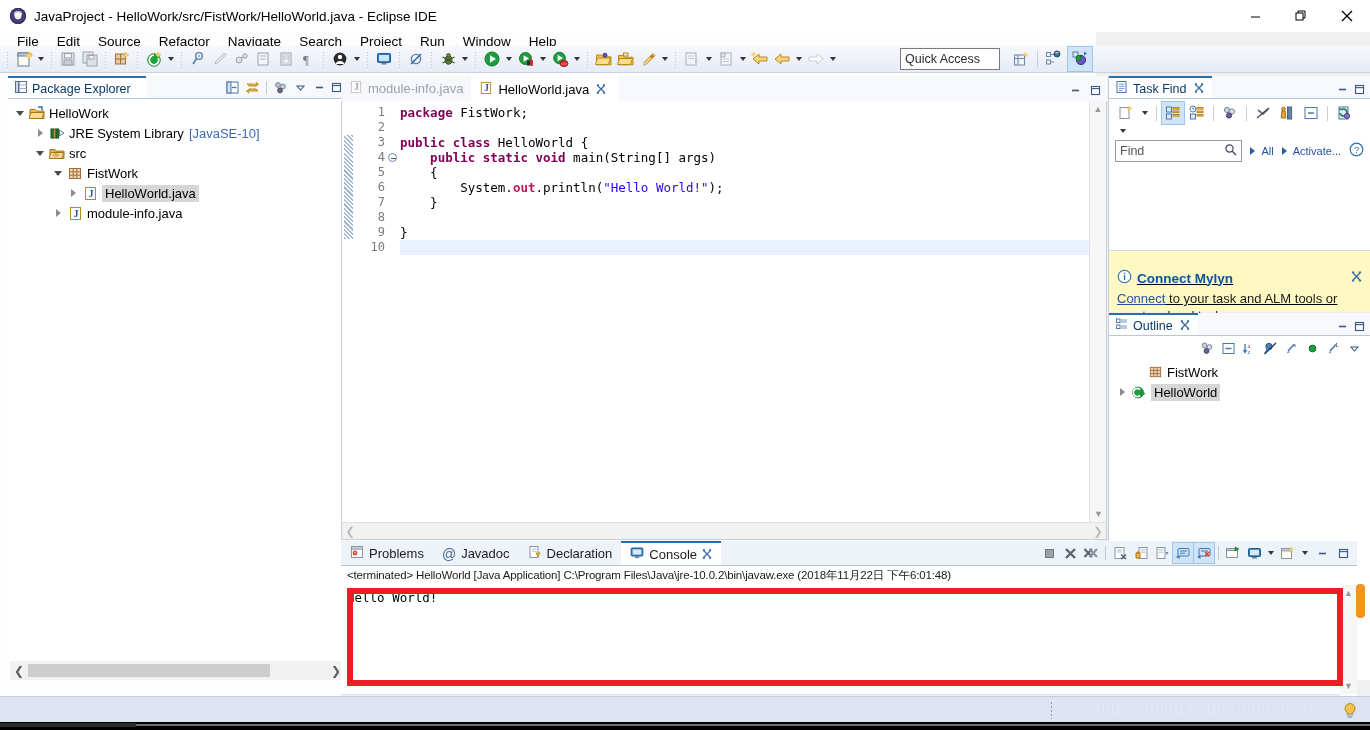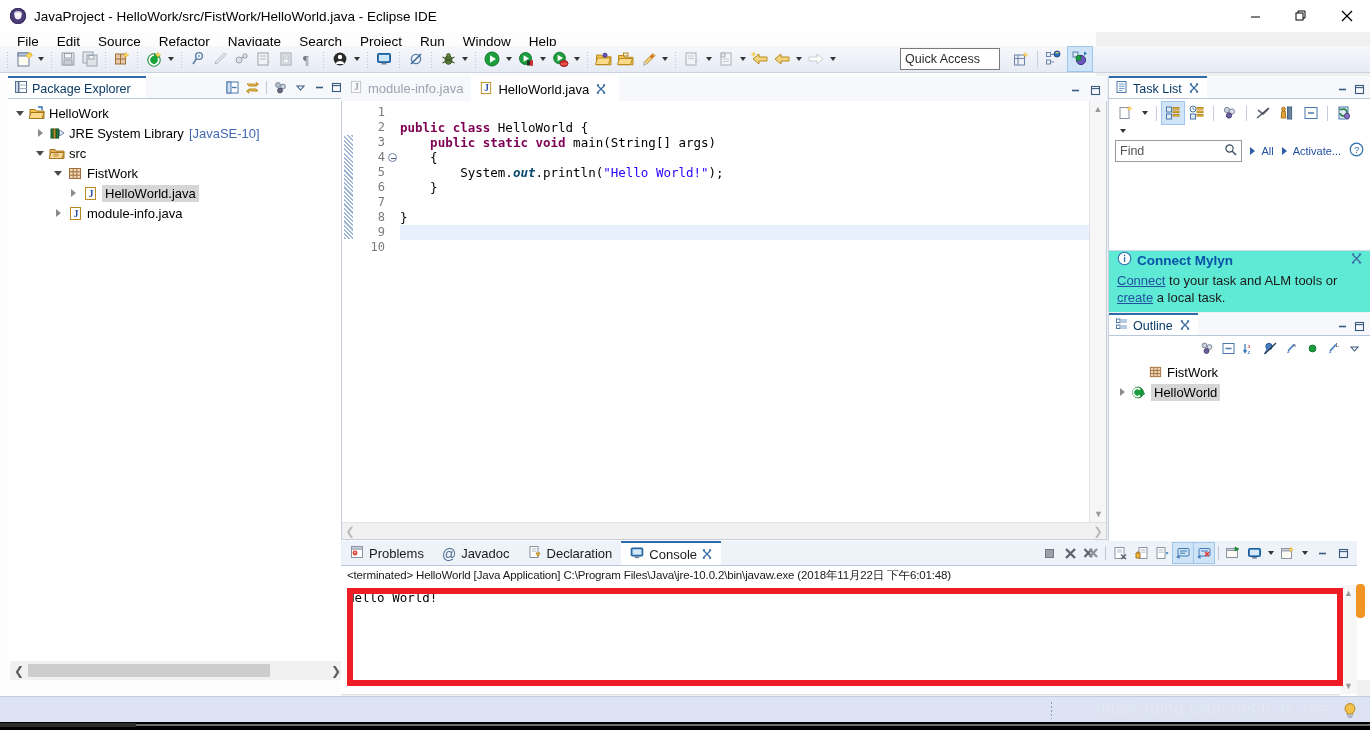--- a/index.html
+++ b/index.html
@@ -133,21 +133,21 @@
   .fold-mark i {
     display:block; width:9px; height:9px; border:1px solid #6f86a8; border-radius:50%;
     position:relative; background:#fff; margin-top:3px;
   }
   .fold-mark i::after{ content:""; position:absolute; left:2px; top:3.5px; width:5px; height:1px; background:#4a5a72; }
   .codelines { position:absolute; left:58px; top:0; right:17px; padding-top:4px;
     font-family:"DejaVu Sans Mono", monospace; font-size:12.5px; }
   .codelines .ln { height:15px; line-height:15px; white-space:pre; }
   .kw { color:#7f0055; font-weight:bold; }
   .str { color:#2a00ff; }
-  .fld { color:#0c4a6e; font-style:italic; font-weight:bold; }
+  .fld { color:#be185d; font-weight:bold; }
   .plain { color:#000; }
   .caret-line { background:#e8f0fe; }
 
   .vscroll { position:absolute; right:0; top:0; bottom:17px; width:17px; background:#f6f6f6;
     border-left:1px solid #e2e2e2; }
   .vscroll .up,.vscroll .down { height:16px; display:flex;align-items:center;justify-content:center; color:#999; font-size:9px; }
   .hscroll { position:absolute; left:0; right:0; bottom:0; height:17px; background:#f1f1f1;
     border-top:1px solid #e2e2e2; display:flex; align-items:center; justify-content:space-between; }
   .hscroll .arr { width:16px; text-align:center; color:#b9b9b9; font-size:11px; }
 
@@ -160,21 +160,21 @@
   .tl-sep { width:1px;height:15px;background:#c6cede;margin:0 3px; }
   .tasklist-row2 { display:flex; align-items:center; padding:2px 6px 0 6px; }
   .find-box {
     width:128px; height:22px; border:1px solid #9a9a9a; background:#fff;
     display:flex; align-items:center; padding:0 4px; font-size:12.5px; color:#555;
   }
   .find-box .lbl { flex:1; }
   .filter-link { color:#2351a0; font-size:11px; }
   .caret-r { width:0;height:0;border-top:4px solid transparent;border-bottom:4px solid transparent;border-left:5px solid #2c5fa8; }
   .mylyn-box { position:absolute; left:0; right:0; bottom:0; height:62px;
-    border-top:1px solid #cdd8e6; background:#5eead4; padding:0 8px 0 8px; }
+    border-top:1px solid #cdd8e6; background:#fef9c3; padding:18px 8px 0 8px;text-decoration:underline; }
   .mylyn-title { color:#0a52a8; font-weight:bold; font-size:13.5px; }
   .mylyn-text { font-size:13px; color:#1b1b1b; line-height:17px; margin-top:3px; }
   .mylyn-text a { color:#2351a0; text-decoration:underline; }
 
   
   #outline { left:1108px; top:313px; width:262px; height:367px; background:#fff; border-left:1px solid #c6cede; }
   .outline-toolbar { display:flex; align-items:center; justify-content:flex-end; gap:2px; padding:3px 6px 0 0; }
   .outline-body { padding-top:4px; font-size:13px; }
 
   
@@ -754,20 +754,21 @@
         <div>8</div>
         <div>9</div>
         <div>10</div>
       </div>
 
       <div class="fold-mark" style="top:49px">
           <i></i>
         </div>
 
       <div class="codelines">
+        <div class="ln"><span class="kw">package </span><span class="plain">FistWork;</span></div>
         <div class="ln">&nbsp;</div>
         <div class="ln"><span class="kw">public class </span><span class="plain">HelloWorld {</span></div>
         <div class="ln"><span class="plain">    </span><span class="kw">public static void </span><span class="plain">main(String[] args)</span></div>
         <div class="ln"><span class="plain">    {</span></div>
         <div class="ln"><span class="plain">        System.</span><span class="fld">out</span><span class="plain">.println(</span><span class="str">"Hello World!"</span><span class="plain">);</span></div>
         <div class="ln"><span class="plain">    }</span></div>
         <div class="ln">&nbsp;</div>
         <div class="ln"><span class="plain">}</span></div>
         <div class="ln caret-line">&nbsp;</div>
       </div>
@@ -788,21 +789,21 @@
       <div class="view-tab">
         <span>
           <svg width="14" height="14" viewBox="0 0 14 14">
             <rect x="2" y="1.5" width="9" height="11" fill="#fff" stroke="#4a78ad"></rect>
             <line x1="4" y1="4" x2="9.5" y2="4" stroke="#6f9ac7"></line>
             <line x1="4" y1="6.2" x2="9.5" y2="6.2" stroke="#6f9ac7"></line>
             <line x1="4" y1="8.4" x2="9.5" y2="8.4" stroke="#6f9ac7"></line>
             <line x1="4" y1="10.6" x2="7.5" y2="10.6" stroke="#6f9ac7"></line>
           </svg>
         </span>
-        <span>Task List</span>
+        <span>Task Find</span>
         <span class="close-x">
           <svg width="10" height="10" viewBox="0 0 10 10">
             <path d="M1 1 L9 9 M9 1 L1 9" stroke="#3b6ea5" stroke-width="1.3"></path>
             <path d="M1 1 L3 1 M7 1 L9 1 M1 9 L3 9 M7 9 L9 9" stroke="#3b6ea5" stroke-width="1.3"></path>
           </svg>
         </span>
       </div>
       <div class="view-tools">
         <div class="vt min-ico">
           <svg width="13" height="13" viewBox="0 0 13 13">

